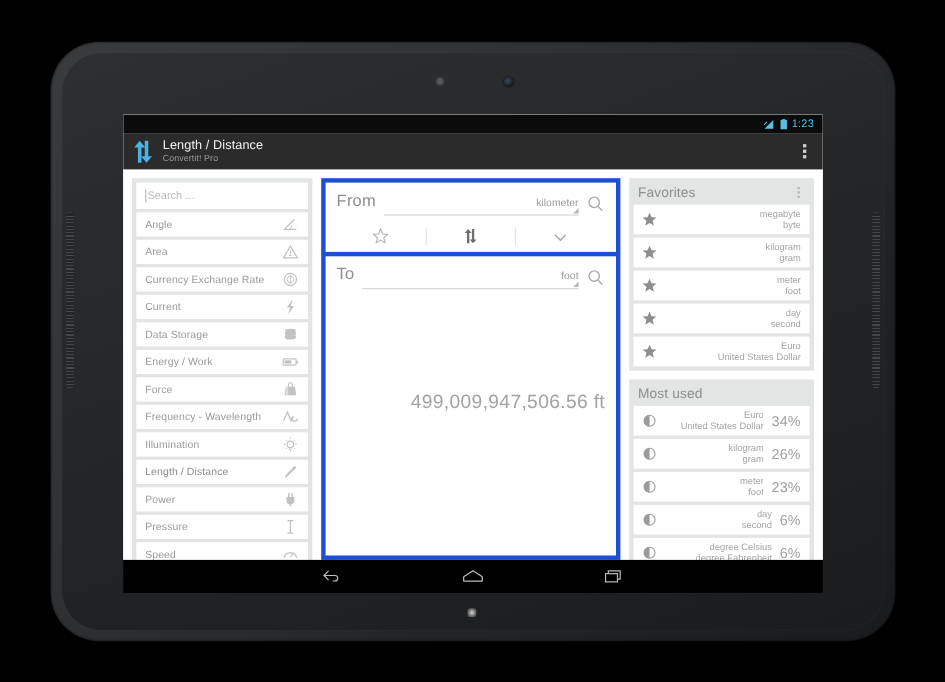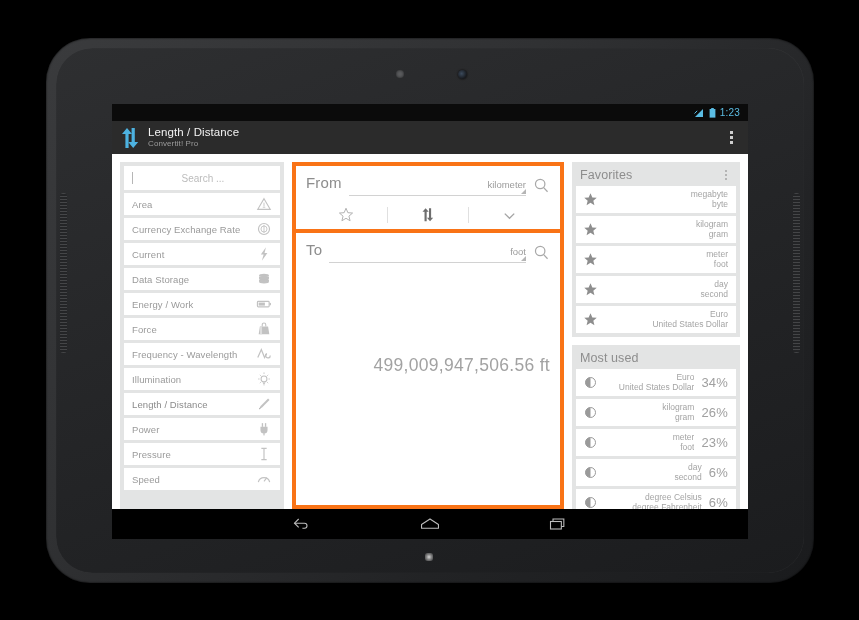--- a/index.html
+++ b/index.html
@@ -191,21 +191,20 @@
   }
   #search-input {
     border: 0;
     outline: 0;
     background: transparent;
     font-family: "Liberation Sans", sans-serif;
     font-size: 10px;
     color: #555;
     width: 100%;
     padding: 0;
-    text-align: center;
   }
   #search-input::placeholder { color: #bcbcbc; }
   #category-list { display: flex; flex-direction: column; gap: 3px; }
   .category-item {
     background: #ffffff;
     height: 22px;
     display: flex;
     align-items: center;
     padding: 0 8px;
     flex: 0 0 auto;
@@ -216,21 +215,21 @@
     color: #9a9a9a;
     letter-spacing: .1px;
     white-space: nowrap;
   }
   .category-item.selected .category-label { color: #8a8a8a; }
   .category-icon { width: 16px; height: 16px; flex: 0 0 auto; opacity: .62; }
 
   
   #converter-column {
     flex: 1 1 auto;
-    background: #f97316;
+    background: #1d4ed8;
     padding: 4px;
     box-sizing: border-box;
     display: flex;
     flex-direction: column;
     gap: 4px;
   }
   #from-card {
     background: #ffffff;
     padding: 8px 10px 0 10px;
   }
@@ -450,20 +449,27 @@
     </div>
 
     <div id="content">
 
       <div id="category-column">
         <div id="search-row">
           <div id="search-caret"></div>
           <input id="search-input" type="text" placeholder="Search ..." style="">
         </div>
         <div id="category-list">
+            <div class="category-item">
+              <span class="category-label">Angle</span>
+              <span class="category-icon"><svg viewBox="0 0 18 18">
+                  <path d="M15 14 L3 14 L13 4" fill="none" stroke="#9d9d9d" stroke-width="1.3"></path>
+                  <path d="M8.2 14 A6 6 0 0 0 10.3 9.8" fill="none" stroke="#9d9d9d" stroke-width="1"></path>
+                </svg></span>
+            </div>
             <div class="category-item">
               <span class="category-label">Area</span>
               <span class="category-icon"><svg viewBox="0 0 18 18">
                   <path d="M9 3 L16 15 L2 15 Z" fill="none" stroke="#9d9d9d" stroke-width="1.3"></path>
                   <path d="M9 7.5 L9 11.5 M7.6 12.6 L10.4 12.6" stroke="#9d9d9d" stroke-width="1"></path>
                 </svg></span>
             </div>
             <div class="category-item">
               <span class="category-label">Currency Exchange Rate</span>
               <span class="category-icon"><svg viewBox="0 0 18 18">

